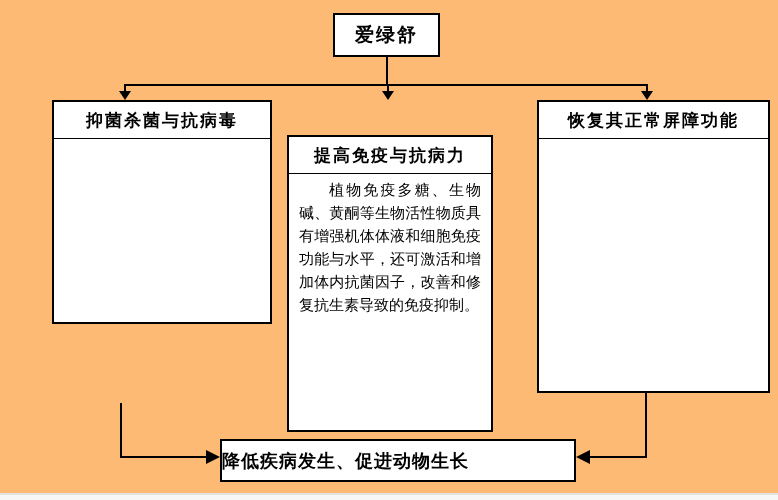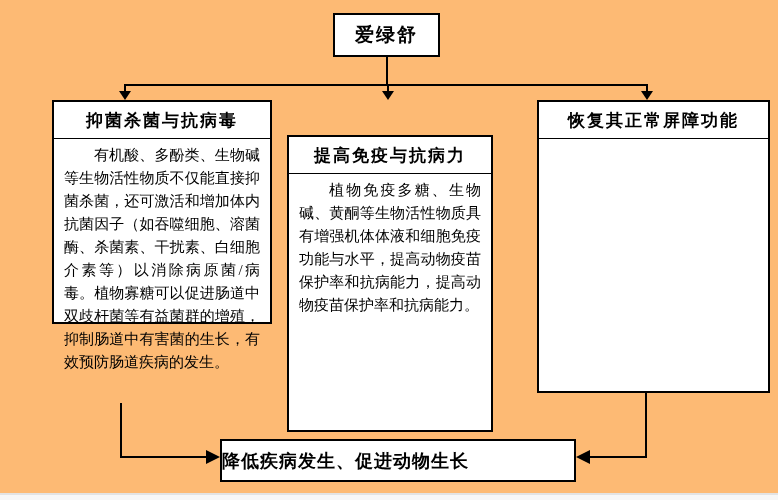--- a/index.html
+++ b/index.html
@@ -118,28 +118,27 @@
   <div class="line drop-2-v"></div>
   <div class="line drop-3-v"></div>
   <div class="arrow arrow-down drop-1-a"></div>
   <div class="arrow arrow-down drop-2-a"></div>
   <div class="arrow arrow-down drop-3-a"></div>
 
   <div class="box branch-box branch-1">
     <div class="branch-header">
       <span>抑菌杀菌与抗病毒</span>
     </div>
-    <div class="branch-body">有机酸、多酚类、生物碱等生物活性物质不仅能直接抑菌杀菌，还可激活和增加体内抗菌因子（如吞噬细胞、溶菌酶、杀菌素、干扰素、白细胞介素等）以消除病原菌/病毒。植物寡糖可以促进肠道中双歧杆菌等有益菌群的增殖，抑制肠道中有害菌的生长，有效预防肠道疾病的发生。</div>
   </div>
 
   <div class="box branch-box branch-2">
     <div class="branch-header">
       <span>提高免疫与抗病力</span>
     </div>
-    <div class="branch-body">植物免疫多糖、生物碱、黄酮等生物活性物质具有增强机体体液和细胞免疫功能与水平，提高动物疫苗保护率和抗病能力，提高动物疫苗保护率和抗病能力。</div>
+    <div class="branch-body">植物免疫多糖、生物碱、黄酮等生物活性物质具有增强机体体液和细胞免疫功能与水平，还可激活和增加体内抗菌因子，改善和修复抗生素导致的免疫抑制。</div>
   </div>
 
   <div class="box branch-box branch-3">
     <div class="branch-header">
       <span>恢复其正常屏障功能</span>
     </div>
   </div>
 
   <div class="line out-left-v"></div>
   <div class="line out-left-h"></div>

